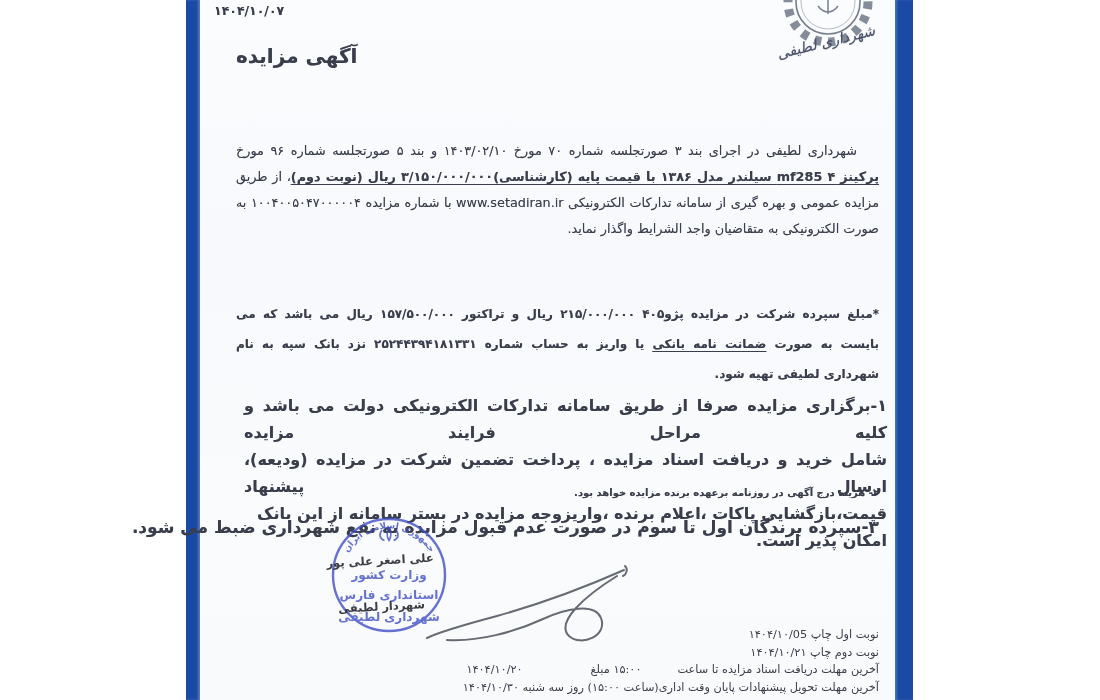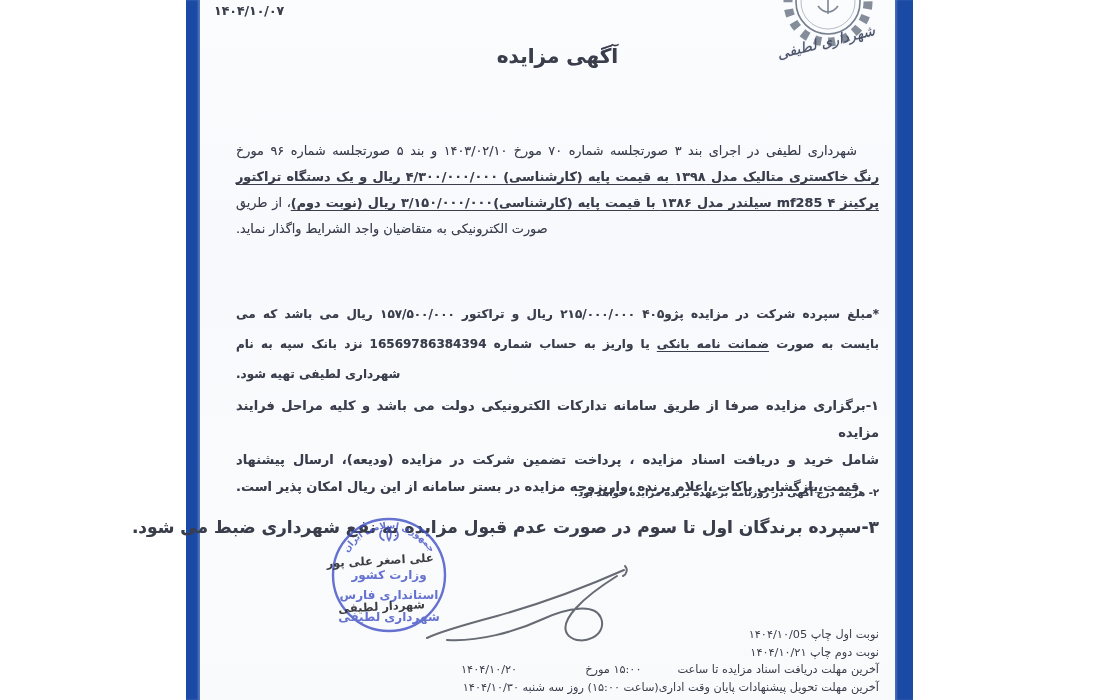--- a/index.html
+++ b/index.html
@@ -17,30 +17,30 @@
   .paper .txt{color:#3a3e4b;text-shadow:0 0 .6px rgba(55,60,90,.45);}
   .scan-date{position:absolute;left:14px;top:3px;font-size:12.5px;font-weight:bold;direction:rtl;}
   
   .logo-emblem{position:absolute;left:570px;top:-56px;width:116px;height:116px;}
   .logo-calligraphy{
     position:absolute;left:574px;top:34px;width:104px;text-align:center;
     direction:rtl;font-size:14.5px;font-style:italic;color:#4a5268;
     transform:rotate(-14deg);text-shadow:0 0 1px rgba(70,80,110,.5);
   }
   .doc-title{
-    position:absolute;left:36px;top:44px;width:643px;text-align:center;
+    position:absolute;left:36px;top:44px;width:643px;text-align:left;
     font-size:20px;font-weight:bold;color:#2e323c;direction:rtl;letter-spacing:.5px;
   }
   .block{position:absolute;left:36px;width:643px;direction:rtl;}
   .pl{text-align:justify;text-align-last:justify;}
-  .ll{text-align:left;}
+  .ll{text-align:right;}
   .indent{text-indent:22px;}
   .p1{top:138px;font-size:12.8px;line-height:26px;}
   .p2{top:299px;font-size:12px;line-height:30px;font-weight:bold;color:#2c2f3b;}
-  .t1{top:392px;font-size:13px;line-height:27px;font-weight:bold;color:#2c2f3b;}
+  .t1{top:392px;font-size:16px;line-height:27px;font-weight:bold;color:#2c2f3b;margin-left:8px;}
   .t2{top:487px;font-size:10px;font-weight:bold;color:#2c2f3b;text-align:right;padding-right:138px;white-space:nowrap;}
   .t3{top:517px;font-size:17px;font-weight:bold;color:#2c2f3b;text-align:right;white-space:nowrap;}
   .seg-n{font-weight:normal;}
   .seg-b{font-weight:bold;}
   .seg-bu,.seg-u{font-weight:bold;text-decoration:underline;text-underline-offset:3px;text-decoration-thickness:1px;}
   .stamp{position:absolute;left:114px;top:503px;width:150px;height:150px;}
   .signature{position:absolute;left:219px;top:556px;width:215px;height:100px;}
   .footer{top:626px;font-size:11.3px;line-height:17.5px;text-align:right;color:#3a3e4b;}
   .footer>div{white-space:nowrap;}
   .f3{display:flex;justify-content:flex-start;direction:rtl;}
@@ -65,35 +65,35 @@
       <circle cx="58" cy="58" r="27" fill="none" stroke="#7b8494" stroke-width="0.9" opacity="0.6"></circle>
       <path d="M58 44 v26 M50 52 h16 M54 47 a4 4 0 1 1 8 0 M48 62 c3 4 7 6 10 6 c3 0 7 -2 10 -6" fill="none" stroke="#66707f" stroke-width="1.6" opacity="0.85"></path>
     </svg>
   </div>
   <div class="logo-calligraphy">شهرداری لطیفی</div>
 
   <div class="doc-title txt">آگهی مزایده</div>
 
   <section class="block p1 txt">
     <div class="pl indent"><span class="seg-n">شهرداری لطیفی در اجرای بند ۳ صورتجلسه شماره ۷۰ مورخ ۱۴۰۳/۰۲/۱۰ و بند ۵ صورتجلسه شماره ۹۶ مورخ</span></div>
-    <div class="pl"><span class="seg-bu">رنگ خاکستری متالیک مدل ۱۳۹۸ به قیمت پایه (کارشناسی) ۴/۳۰۰/۰۰۰/۰۰۰ ریال و یک دستگاه تراکتور</span></div>
     <div class="pl"><span class="seg-bu">پرکینز mf285 ۴ سیلندر مدل ۱۳۸۶ با قیمت پایه (کارشناسی)۳/۱۵۰/۰۰۰/۰۰۰ ریال (نوبت دوم)</span><span class="seg-n">، از طریق</span></div>
+    <div class="pl"><span class="seg-n">مزایده عمومی و بهره گیری از سامانه تدارکات الکترونیکی www.setadiran.ir با شماره مزایده ۱۰۰۴۰۰۵۰۴۷۰۰۰۰۰۴ به</span></div>
     <div class="ll"><span class="seg-n">صورت الکترونیکی به متقاضیان واجد الشرایط واگذار نماید.</span></div>
   </section>
 
   <section class="block p2 txt">
     <div class="pl"><span class="seg-b">*مبلغ سپرده شرکت در مزایده پژو۴۰۵  ۲۱۵/۰۰۰/۰۰۰ ریال  و تراکتور ۱۵۷/۵۰۰/۰۰۰ ریال می باشد که می</span></div>
-    <div class="pl"><span class="seg-b">بایست به صورت </span><span class="seg-u">ضمانت نامه بانکی</span><span class="seg-b"> یا واریز به حساب شماره 16569786384394 نزد بانک سپه به نام</span></div>
+    <div class="pl"><span class="seg-b">بایست به صورت </span><span class="seg-u">ضمانت نامه بانکی</span><span class="seg-b"> یا واریز به حساب شماره ۲۵۲۴۴۳۹۴۱۸۱۳۳۱ نزد بانک سپه به نام</span></div>
     <div class="ll"><span class="seg-b">شهرداری لطیفی تهیه شود.</span></div>
   </section>
 
   <section class="block t1 txt">
     <div class="pl"><span class="seg-b">۱-برگزاری مزایده صرفا از طریق سامانه تدارکات الکترونیکی دولت می باشد و کلیه مراحل فرایند مزایده</span></div>
     <div class="pl"><span class="seg-b">شامل خرید و دریافت اسناد مزایده ، پرداخت تضمین شرکت در مزایده (ودیعه)، ارسال پیشنهاد</span></div>
-    <div class="ll"><span class="seg-b">قیمت،بازگشایی پاکات ،اعلام برنده ،واریزوجه مزایده در بستر سامانه از این ریال امکان پذیر است.</span></div>
+    <div class="ll"><span class="seg-b">قیمت،بازگشایی پاکات ،اعلام برنده ،واریزوجه مزایده در بستر سامانه از این بانک امکان پذیر است.</span></div>
   </section>
 
   <div class="block t2 txt">۲- هزینه درج آگهی در روزنامه برعهده برنده مزایده خواهد بود.</div>
   <div class="block t3 txt">۳-سپرده برندگان اول تا سوم در صورت عدم قبول مزایده به نفع شهرداری ضبط می شود.</div>
 
   <div class="stamp">
     <svg width="150" height="150" viewBox="0 0 150 150">
       <defs>
         <path id="stampArc" d="M 31 89 A 47 47 0 1 1 119 89" fill="none"></path>
       </defs>
@@ -122,19 +122,19 @@
         <path d="M206 10 c 3 3 2 8 -2 10"></path>
       </g>
     </svg>
   </div>
 
   <div class="block footer">
     <div>نوبت اول چاپ ۱۴۰۴/۱۰/05</div>
     <div>نوبت دوم چاپ ۱۴۰۴/۱۰/۲۱</div>
     <div class="f3">
       <span>آخرین مهلت دریافت اسناد مزایده تا ساعت</span>
-      <span class="g1">۱۵:۰۰ مورخ</span>
+      <span class="g1">۱۵:۰۰ مبلغ</span>
       <span class="g2">۱۴۰۴/۱۰/۲۰</span>
     </div>
     <div>آخرین مهلت تحویل پیشنهادات پایان وقت اداری(ساعت ۱۵:۰۰) روز سه شنبه  ۱۴۰۴/۱۰/۳۰</div>
   </div>
 
 </div>
 
 </body></html>

